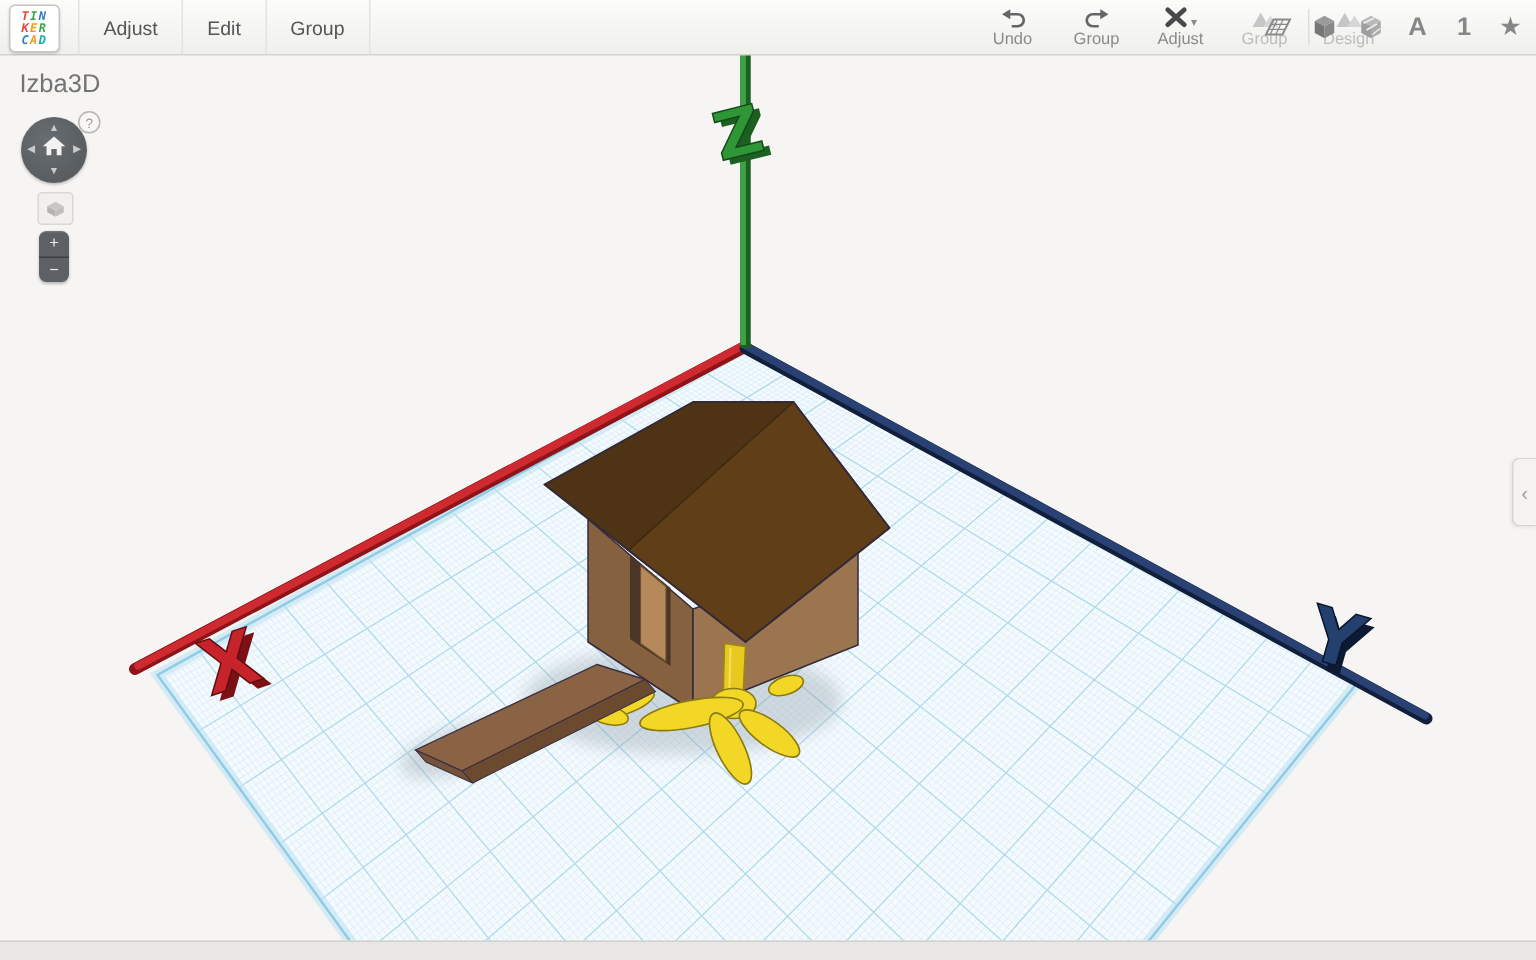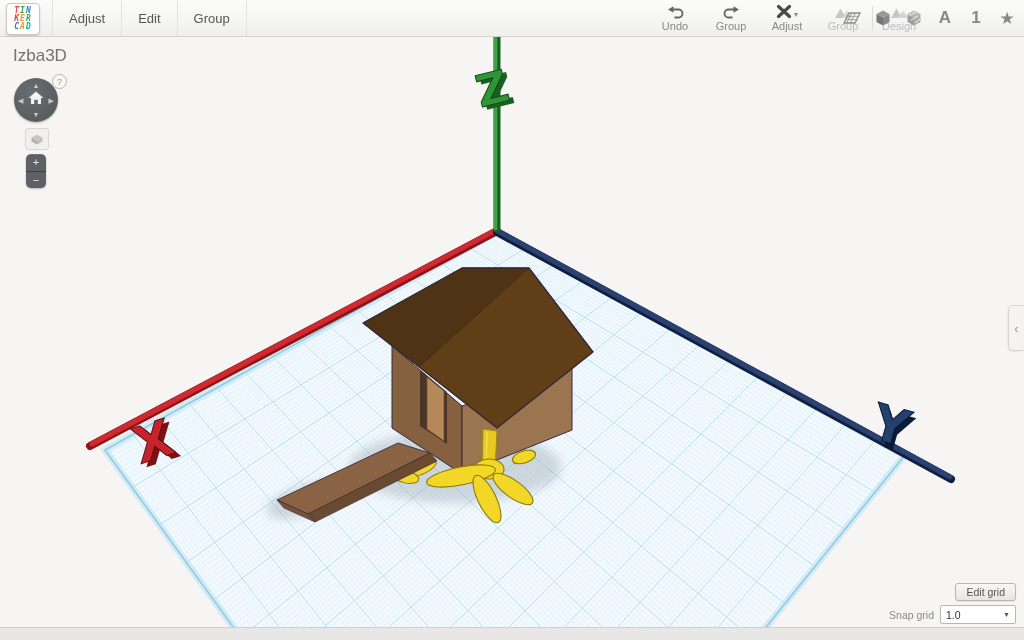--- a/index.html
+++ b/index.html
@@ -537,25 +537,15 @@
         <polygon points="7,7.5 12.5,4.5 12.5,8.5 7,11.5" fill="#c0beba"></polygon>
       </svg>
   </div>
   <div class="zoompill">
     <div class="z plus">+</div>
     <div class="z minus">−</div>
   </div>
 
   <div class="side-tab">‹</div>
 
-  <div class="gridctrl">
-    <div class="editgrid-btn">Edit grid</div>
-    <div class="snaprow">
-      <span class="slabel">Snap grid</span>
-      <div class="snapsel">
-        <span>1.0</span>
-        <span class="arrow">▼</span>
-      </div>
-    </div>
-  </div>
 
   <div class="bottomstrip"></div>
 </div>
 
 </body></html>

